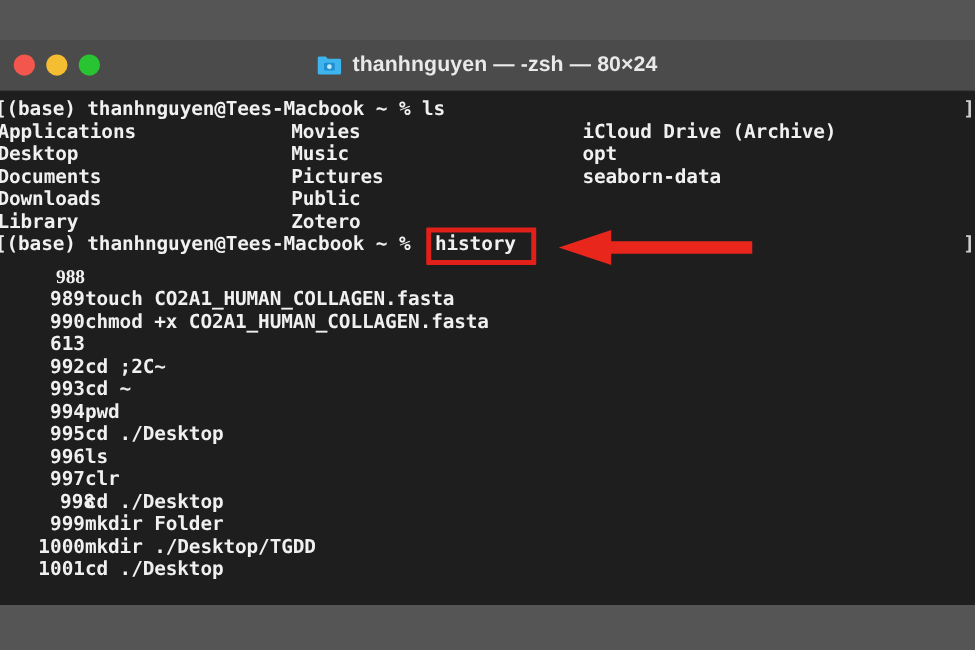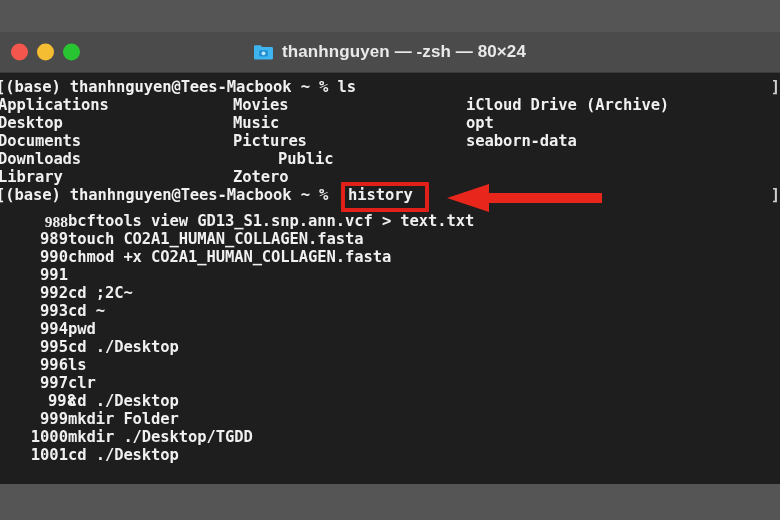--- a/index.html
+++ b/index.html
@@ -197,49 +197,48 @@
 
       <div class="term-col" style="top:24px; left:-2px;">Applications</div>
       <div class="term-col" style="top:42px; left:-2px;">Desktop</div>
       <div class="term-col" style="top:60px; left:-2px;">Documents</div>
       <div class="term-col" style="top:78px; left:-2px;">Downloads</div>
       <div class="term-col" style="top:96px; left:-2px;">Library</div>
 
       <div class="term-col" style="top:24px; left:233px;">Movies</div>
       <div class="term-col" style="top:42px; left:233px;">Music</div>
       <div class="term-col" style="top:60px; left:233px;">Pictures</div>
-      <div class="term-col" style="top:78px; left:233px;margin-left:45px;">Public</div>
+      <div class="term-col" style="top:78px; left:233px;">Public</div>
       <div class="term-col" style="top:96px; left:233px;">Zotero</div>
 
       <div class="term-col" style="top:24px; left:466px;">iCloud Drive (Archive)</div>
       <div class="term-col" style="top:42px; left:466px;">opt</div>
       <div class="term-col" style="top:60px; left:466px;">seaborn-data</div>
 
       <div class="wrap-mark" style="top:6px;">]</div>
       <div class="wrap-mark" style="top:114px;">]</div>
 
       <div class="term-line" style="top:114px; left:-4px;">[(base) thanhnguyen@Tees-Macbook ~ % </div>
       <div class="term-line" style="top:114px; left:348px;">history</div>
 
       <div class="hist-num" style="top:140px; left:16px; width:52px;font-family:Liberation Serif, serif;">988</div>
       <div class="hist-num" style="top:158px; left:16px; width:52px;">989</div>
       <div class="hist-num" style="top:176px; left:16px; width:52px;">990</div>
-      <div class="hist-num" style="top:194px; left:16px; width:52px;">991</div>
+      <div class="hist-num" style="top:194px; left:16px; width:52px;">613</div>
       <div class="hist-num" style="top:212px; left:16px; width:52px;">992</div>
       <div class="hist-num" style="top:230px; left:16px; width:52px;">993</div>
       <div class="hist-num" style="top:248px; left:16px; width:52px;">994</div>
       <div class="hist-num" style="top:266px; left:16px; width:52px;">995</div>
       <div class="hist-num" style="top:284px; left:16px; width:52px;">996</div>
       <div class="hist-num" style="top:302px; left:16px; width:52px;">997</div>
       <div class="hist-num" style="top:320px; left:24px; width:52px;">998</div>
       <div class="hist-num" style="top:338px; left:16px; width:52px;">999</div>
       <div class="hist-num" style="top:356px; left:16px; width:52px;">1000</div>
       <div class="hist-num" style="top:374px; left:16px; width:52px;">1001</div>
 
-      <div class="hist-cmd" style="top:140px; left:68px;">bcftools view GD13_S1.snp.ann.vcf &gt; text.txt</div>
       <div class="hist-cmd" style="top:158px; left:68px;">touch CO2A1_HUMAN_COLLAGEN.fasta</div>
       <div class="hist-cmd" style="top:176px; left:68px;">chmod +x CO2A1_HUMAN_COLLAGEN.fasta</div>
       <div class="hist-cmd" style="top:212px; left:68px;">cd ;2C~</div>
       <div class="hist-cmd" style="top:230px; left:68px;">cd ~</div>
       <div class="hist-cmd" style="top:248px; left:68px;">pwd</div>
       <div class="hist-cmd" style="top:266px; left:68px;">cd ./Desktop</div>
       <div class="hist-cmd" style="top:284px; left:68px;">ls</div>
       <div class="hist-cmd" style="top:302px; left:68px;">clr</div>
       <div class="hist-cmd" style="top:320px; left:68px;">cd ./Desktop</div>
       <div class="hist-cmd" style="top:338px; left:68px;">mkdir Folder</div>

